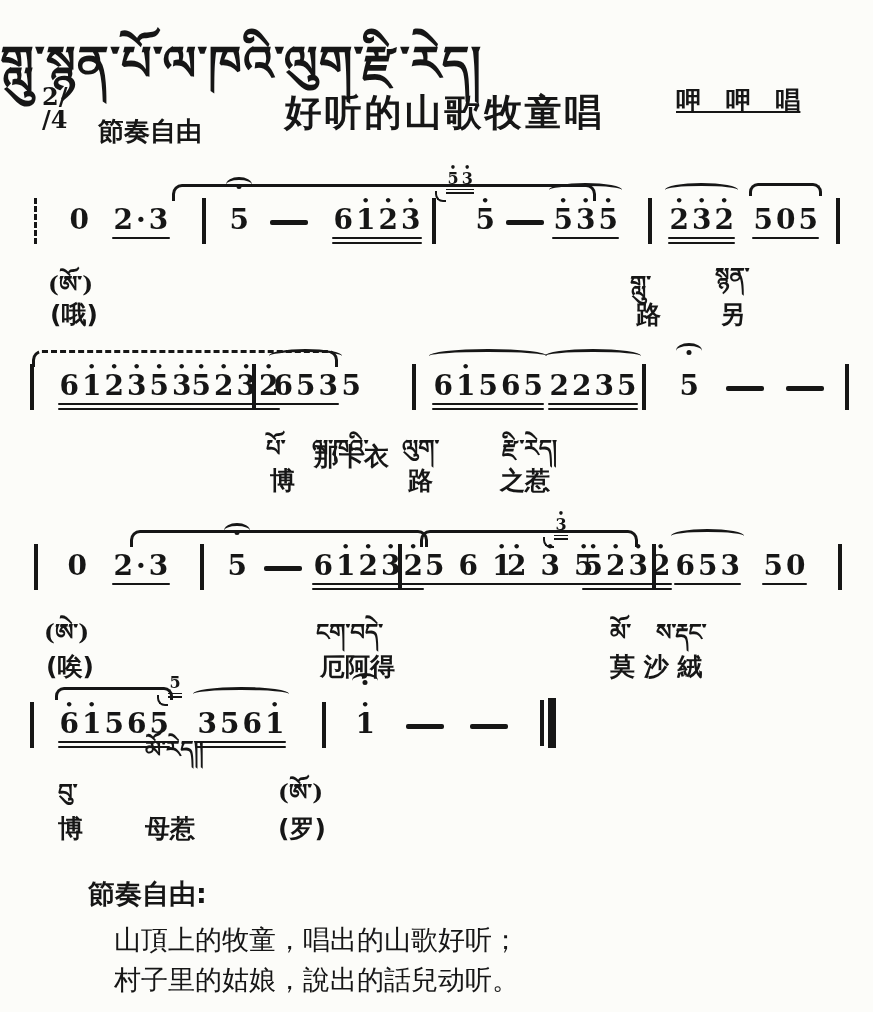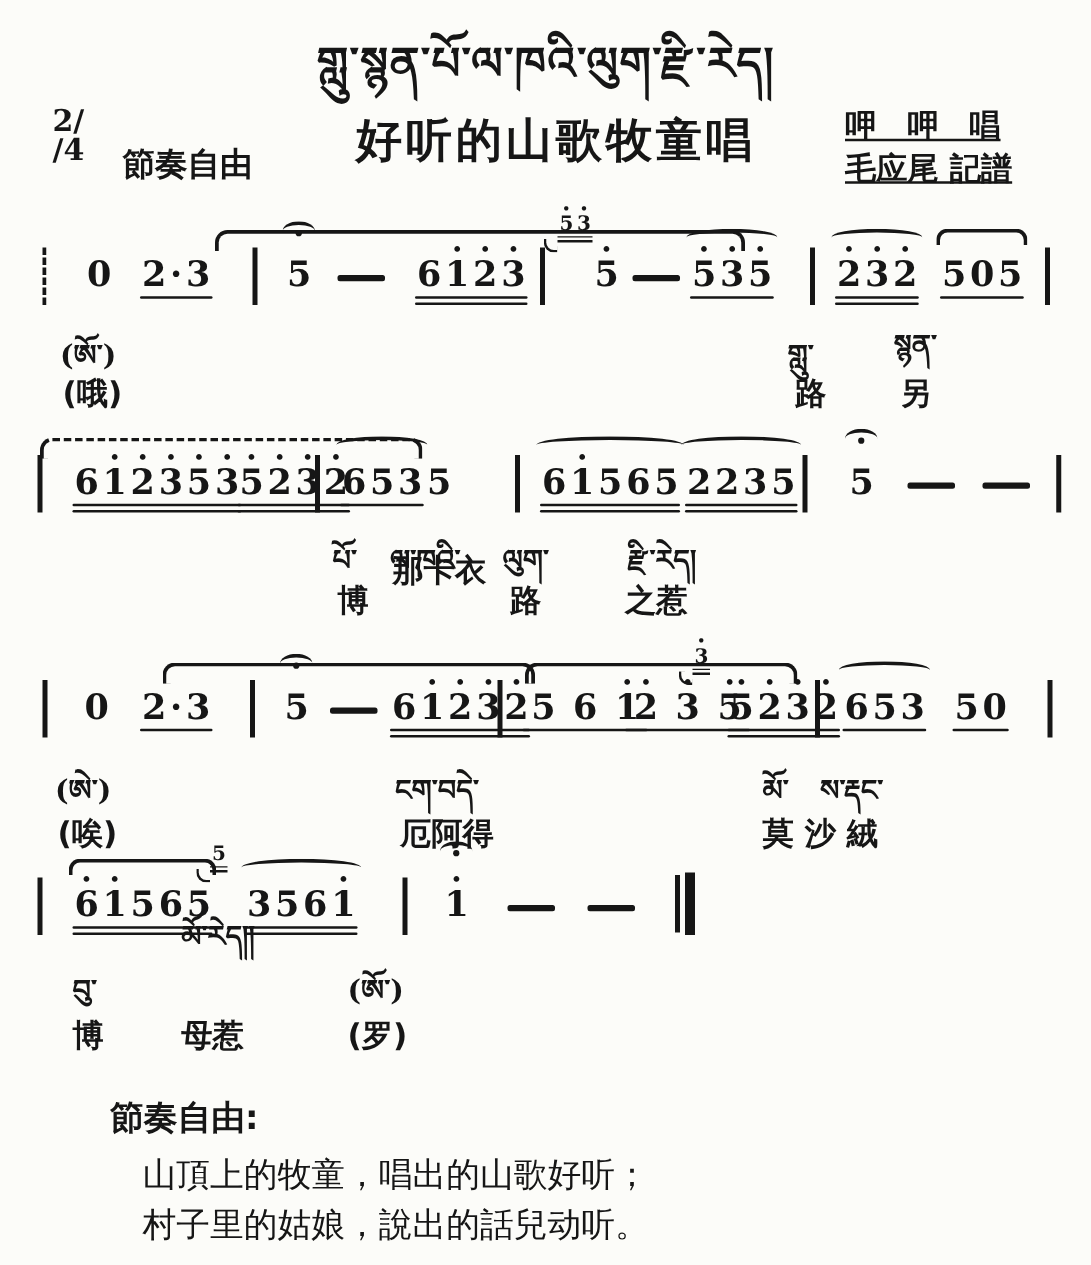--- a/index.html
+++ b/index.html
@@ -1,19 +1,19 @@
 <!DOCTYPE html>
 <html><head>
 <meta charset="utf-8">
 <style>
   html,body{margin:0;padding:0;background:#e8e8e4;}
   .page{position:relative;width:873px;height:1012px;margin:0 auto;background:#fcfcf9;color:#161616;
         font-family:"DejaVu Sans",sans-serif;overflow:hidden;}
   
-  .tib-title{position:absolute;left:0;right:0;top:10px;text-align:center;font-size:36px;font-weight:700;
+  .tib-title{position:absolute;left:0;right:0;top:10px;text-align:left;font-size:48px;font-weight:700;
              font-family:"DejaVu Serif",serif;letter-spacing:1px;}
   .meter{position:absolute;left:42px;top:86px;font-size:24px;font-weight:700;line-height:.95;
          font-family:"DejaVu Serif",serif;}
   .meter div{white-space:pre;}
   .tempo{position:absolute;left:98px;top:114px;font-size:26px;font-weight:700;}
   .song-title{position:absolute;left:16px;right:0;top:88px;text-align:center;font-size:37px;font-weight:700;letter-spacing:3px;}
   .credits{position:absolute;left:676px;top:84px;font-size:25px;font-weight:700;line-height:1.35;text-decoration:underline;}
   .credit-singer{word-spacing:16px;}
   
   #score{position:absolute;left:0;top:0;width:873px;height:1012px;}
@@ -59,21 +59,20 @@
   <div class="tib-title">གླུ་སྙན་པོ་ལ་ཁའི་ལུག་རྫི་རེད།</div>
 
   <div class="meter">
     <div>2/</div>
     <div>/4</div>
   </div>
   <div class="tempo">節奏自由</div>
   <div class="song-title">好听的山歌牧童唱</div>
   <div class="credits">
     <div class="credit-singer">呷 呷 唱</div>
-    <div>毛应尾 記譜</div>
   </div>
 
   <div id="score">
       <div class="phrase" style="left: 172px; top: 184px; width: 418px;"></div>
       <div class="mbar dotted" style="left: 34px; top: 198px;"></div>
       <div class="mtok" style="left: 68px; top: 196px;">
         <div class="digits">
           <div class="dch">
             <div class="ddot"></div>
             <div class="dnum">0</div>

